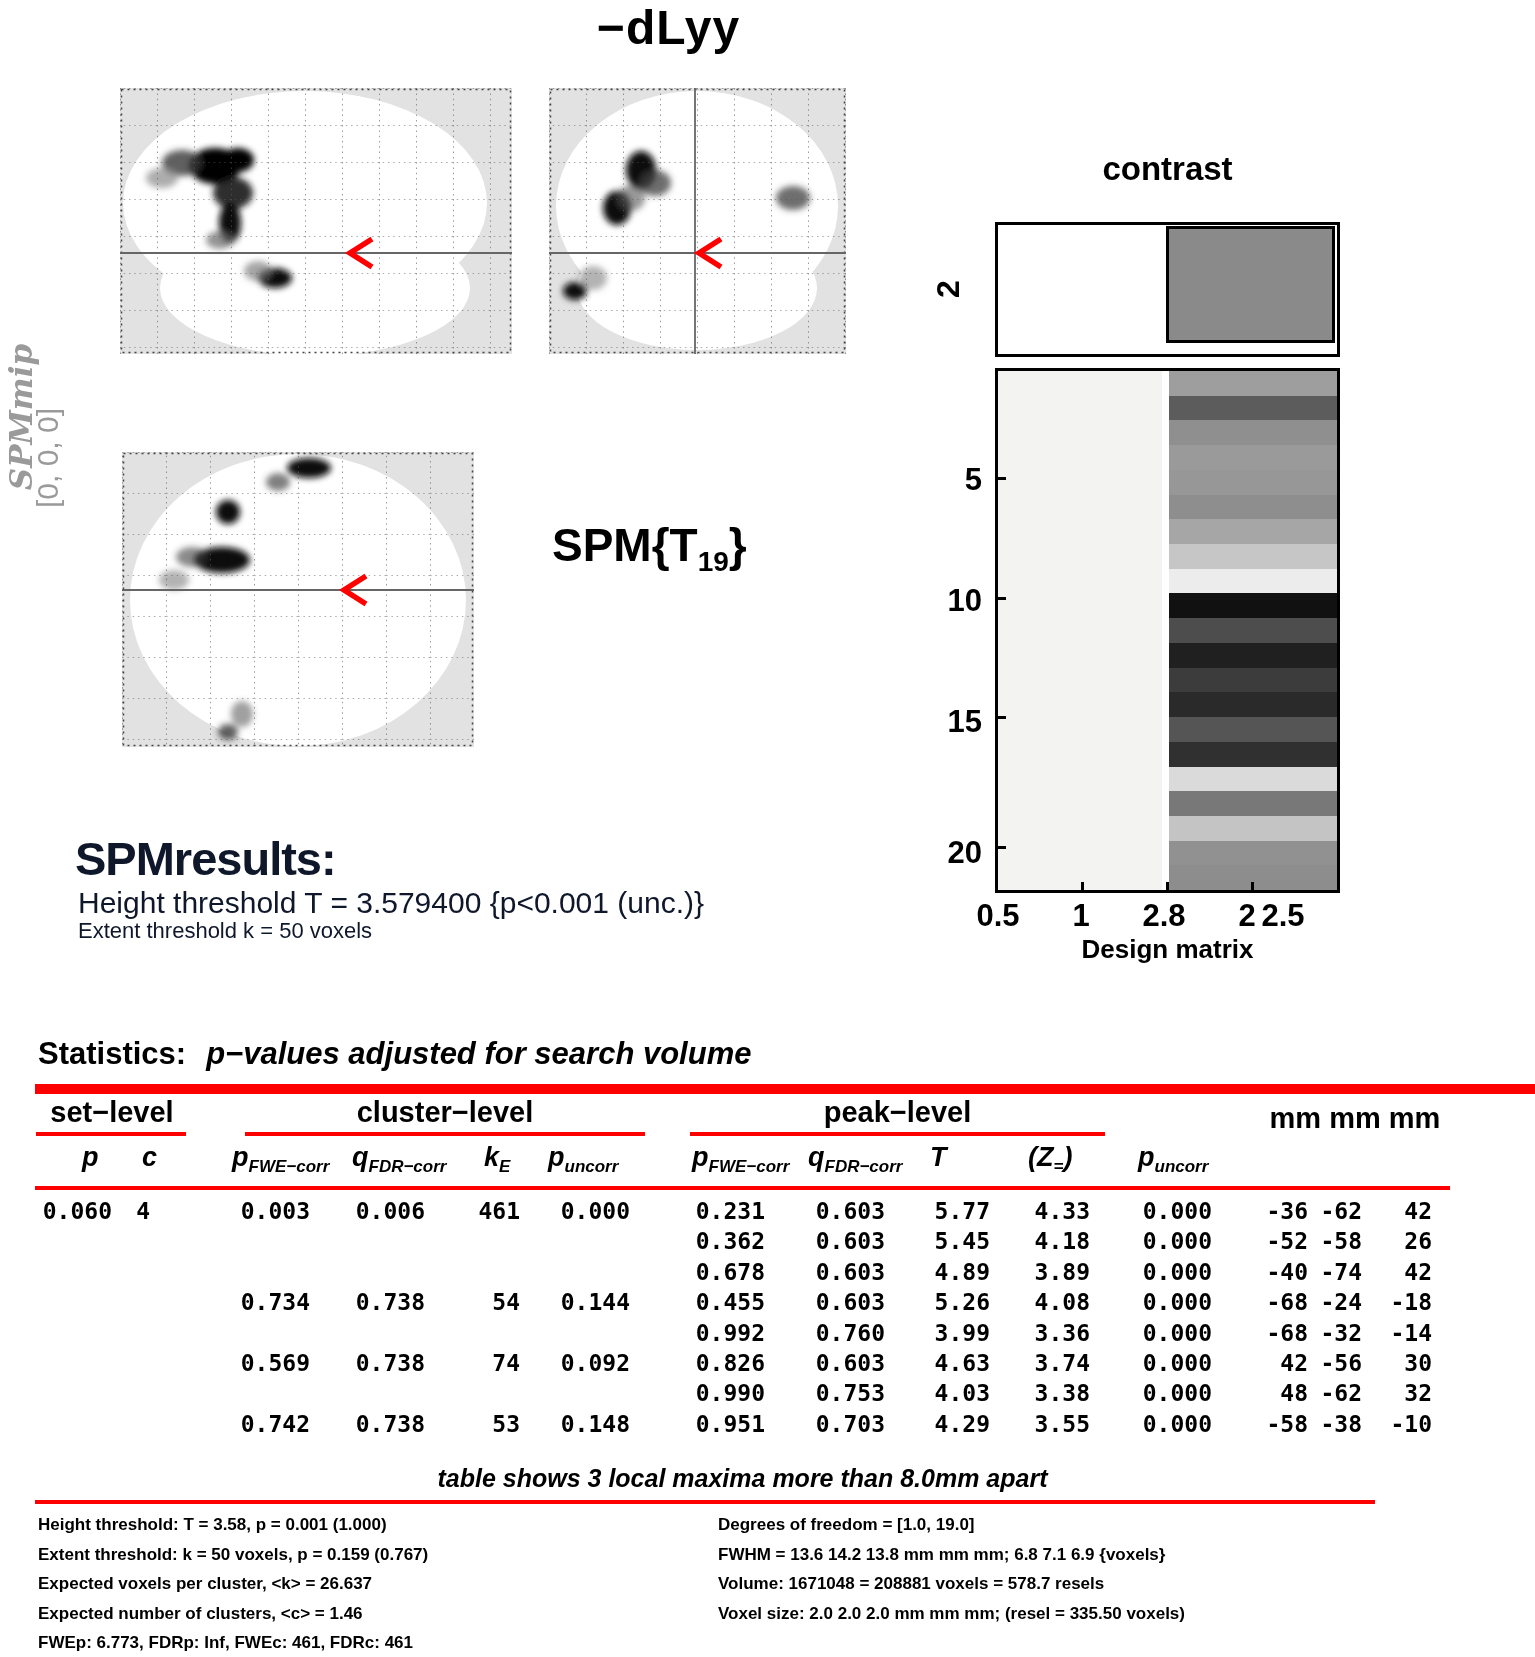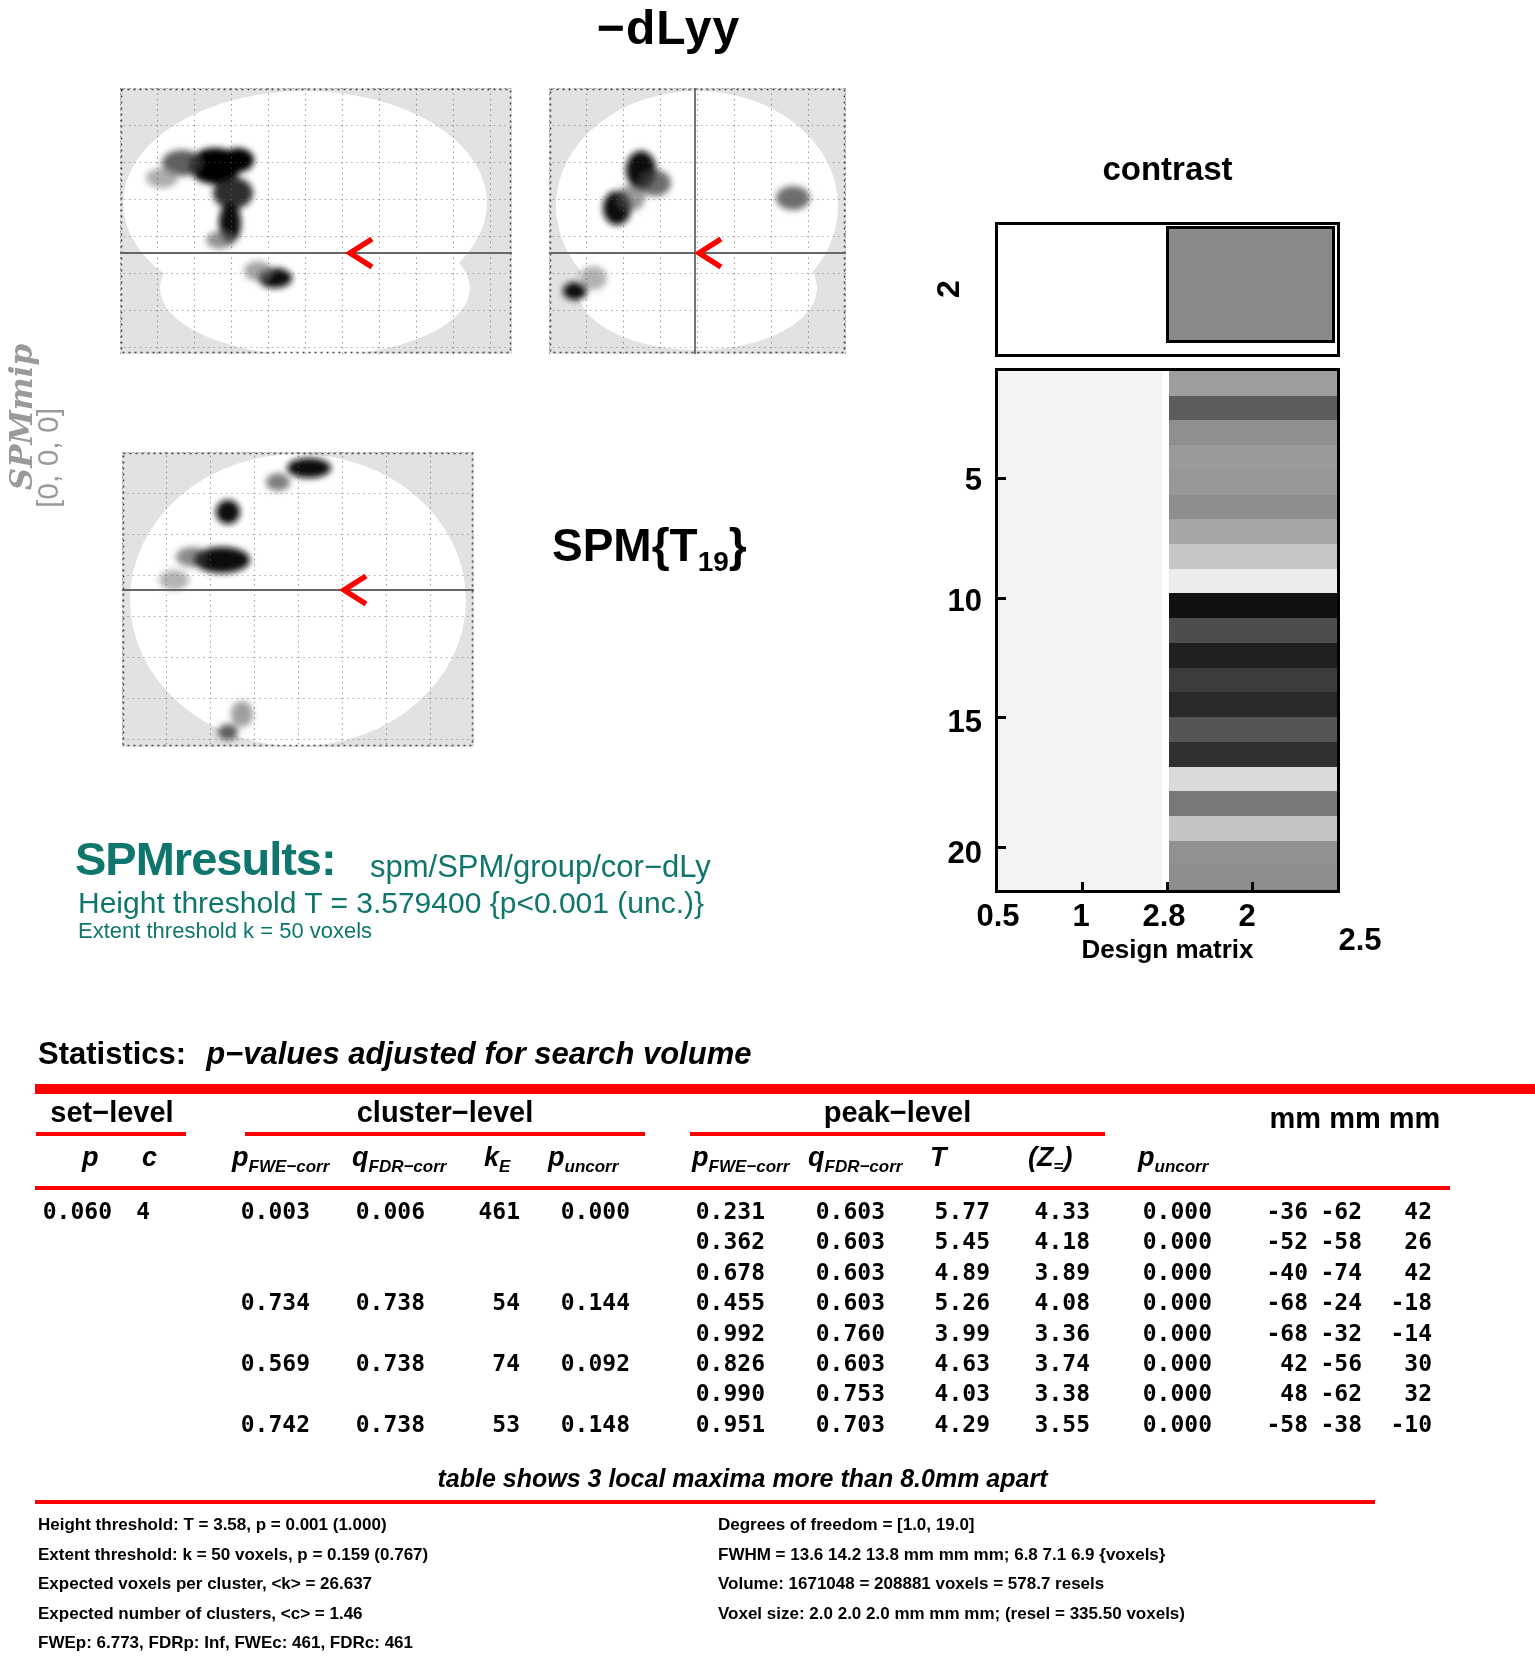--- a/index.html
+++ b/index.html
@@ -30,21 +30,21 @@
   #dm-box{left:995px;top:368px;width:345px;height:525px;border:3px solid #000;box-sizing:border-box;background:#fff;}
   #dm-left{position:absolute;left:0;top:0;width:48.5%;height:100%;}
   #dm-right{position:absolute;left:50.5%;top:0;width:49.5%;height:100%;display:flex;flex-direction:column;}
   #dm-right .stripe{flex:1;}
   .ytick-label{position:absolute;width:44px;text-align:right;font-size:31px;font-weight:bold;}
   .xtick-label{position:absolute;width:70px;text-align:center;font-size:31px;font-weight:bold;}
   .tickmark{position:absolute;background:#000;}
   #dm-label{left:995px;top:934px;width:345px;text-align:center;font-size:26px;font-weight:bold;}
 
   
-  .gtxt{color:#0f766e;}
+  .gtxt{color:#0f172a;}
   #results-title{left:75px;top:831px;font-size:47px;font-weight:bold;letter-spacing:-1px;z-index:2;}
   #results-path{left:370px;top:849px;font-size:31px;z-index:1;}
   #height-line{left:78px;top:886px;font-size:30px;}
   #extent-line{left:78px;top:918px;font-size:22px;}
 
   
   #stats-heading{left:38px;top:1036px;font-size:31px;font-weight:bold;}
   #stats-subtitle{font-style:italic;margin-left:20px;}
   .redline{background:#ff0000;}
   .ghead{font-size:29px;font-weight:bold;text-align:center;}
@@ -200,25 +200,24 @@
     <div class="tickmark" style="left:74.5%;bottom:0;width:3px;height:8px;"></div>
   </div>
   <div class="abs ytick-label" style="left:938px;top:462px;">5</div>
   <div class="abs ytick-label" style="left:938px;top:583px;">10</div>
   <div class="abs ytick-label" style="left:938px;top:704px;">15</div>
   <div class="abs ytick-label" style="left:938px;top:835px;">20</div>
   <div class="abs xtick-label" style="left:963px;top:898px;">0.5</div>
   <div class="abs xtick-label" style="left:1046px;top:898px;">1</div>
   <div class="abs xtick-label" style="left:1129px;top:898px;">2.8</div>
   <div class="abs xtick-label" style="left:1212px;top:898px;">2</div>
-  <div class="abs xtick-label" style="left:1325px;top:898px;margin-top:24px;">2.5</div>
+  <div class="abs xtick-label" style="left:1248px;top:898px;">2.5</div>
   <div class="abs" id="dm-label">Design matrix</div>
 
   <div class="abs gtxt" id="results-title">SPMresults:</div>
-  <div class="abs gtxt" id="results-path">spm/SPM/group/cor−dLy</div>
   <div class="abs gtxt" id="height-line">Height threshold T = 3.579400  {p&lt;0.001 (unc.)}</div>
   <div class="abs gtxt" id="extent-line">Extent threshold k = 50 voxels</div>
 
   <div class="abs" id="stats-heading">
     <span>Statistics:</span><span id="stats-subtitle">p−values adjusted for search volume</span>
   </div>
 
   <div class="abs redline" style="left:35px;top:1084px;width:1500px;height:10px;"></div>
   <div class="abs redline" style="left:36px;top:1132px;width:150px;height:4px;"></div>
   <div class="abs redline" style="left:245px;top:1132px;width:400px;height:4px;"></div>

